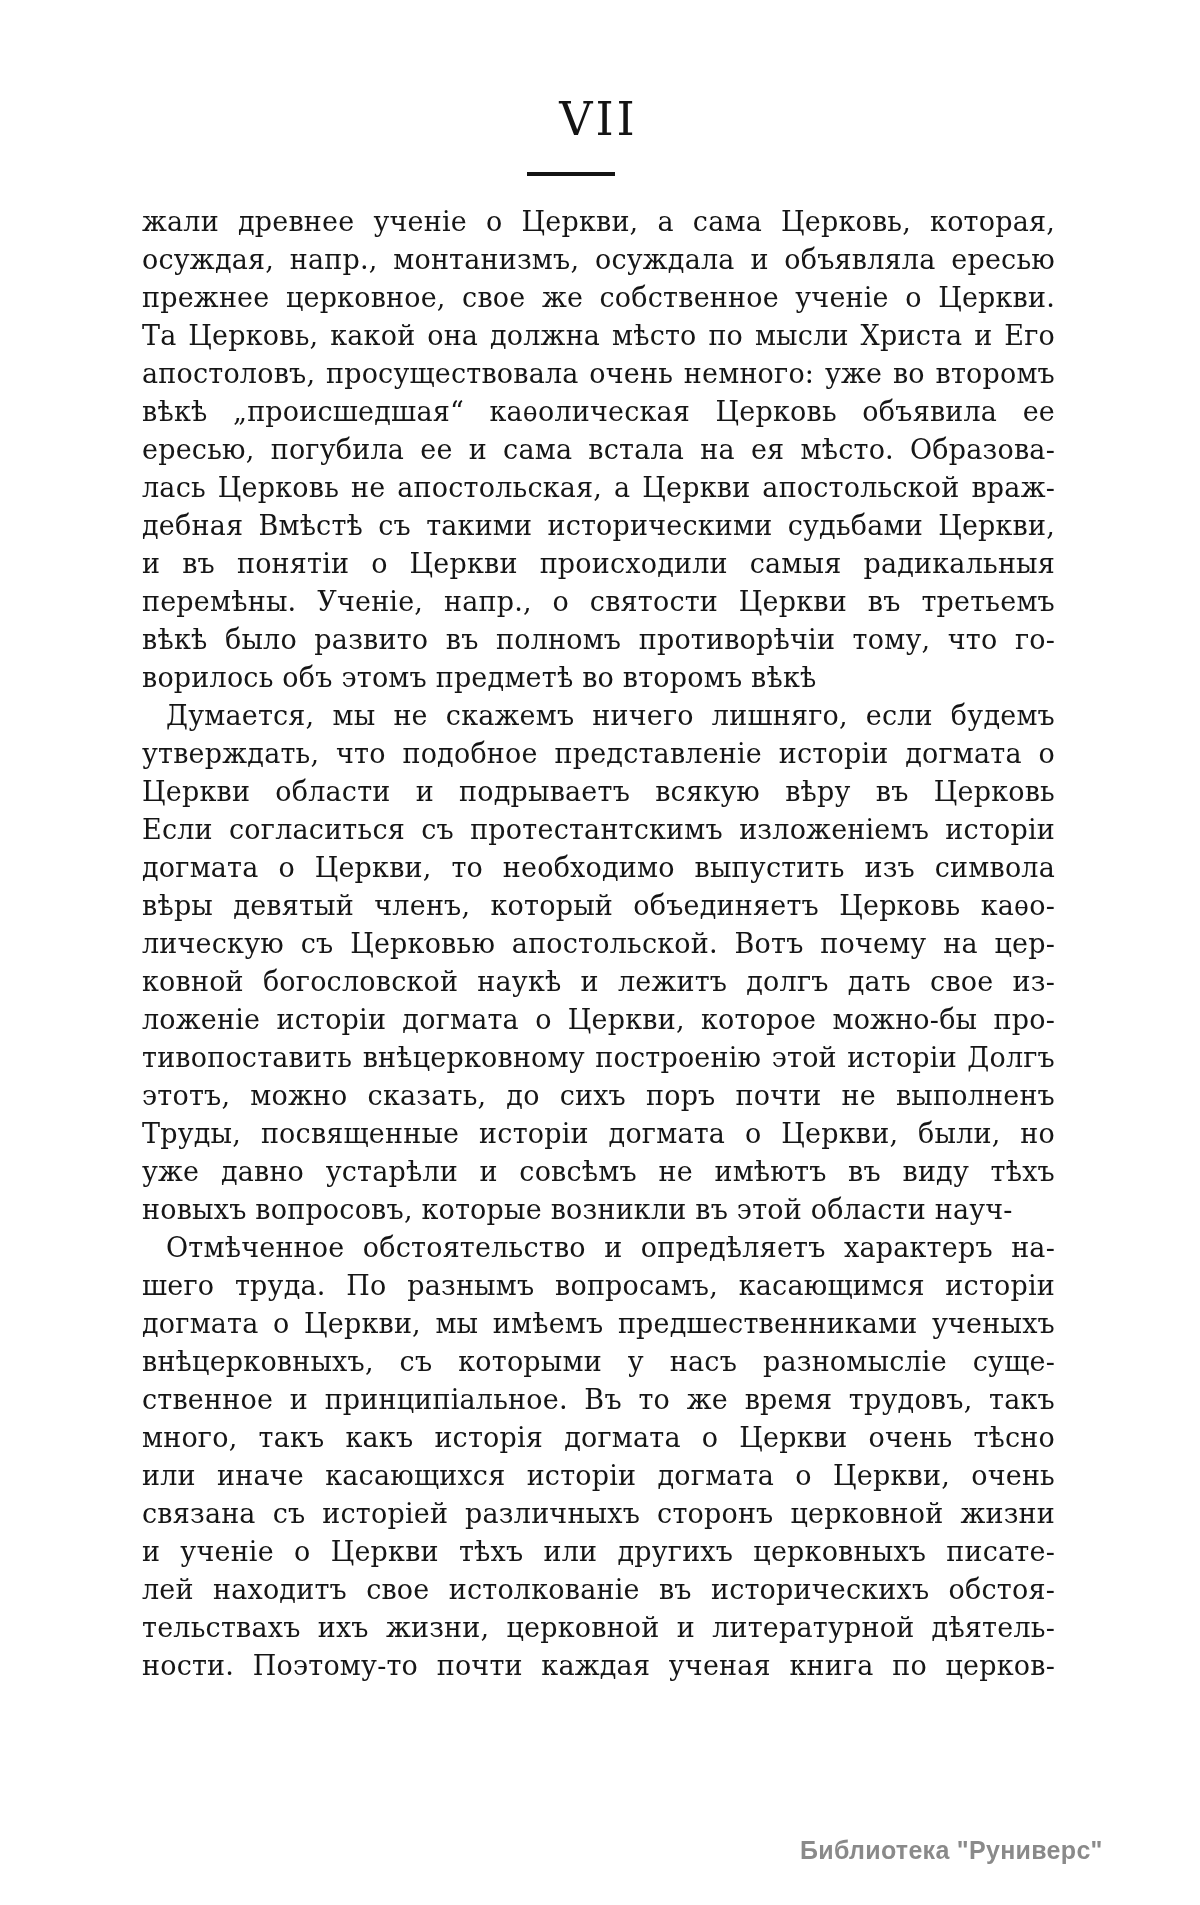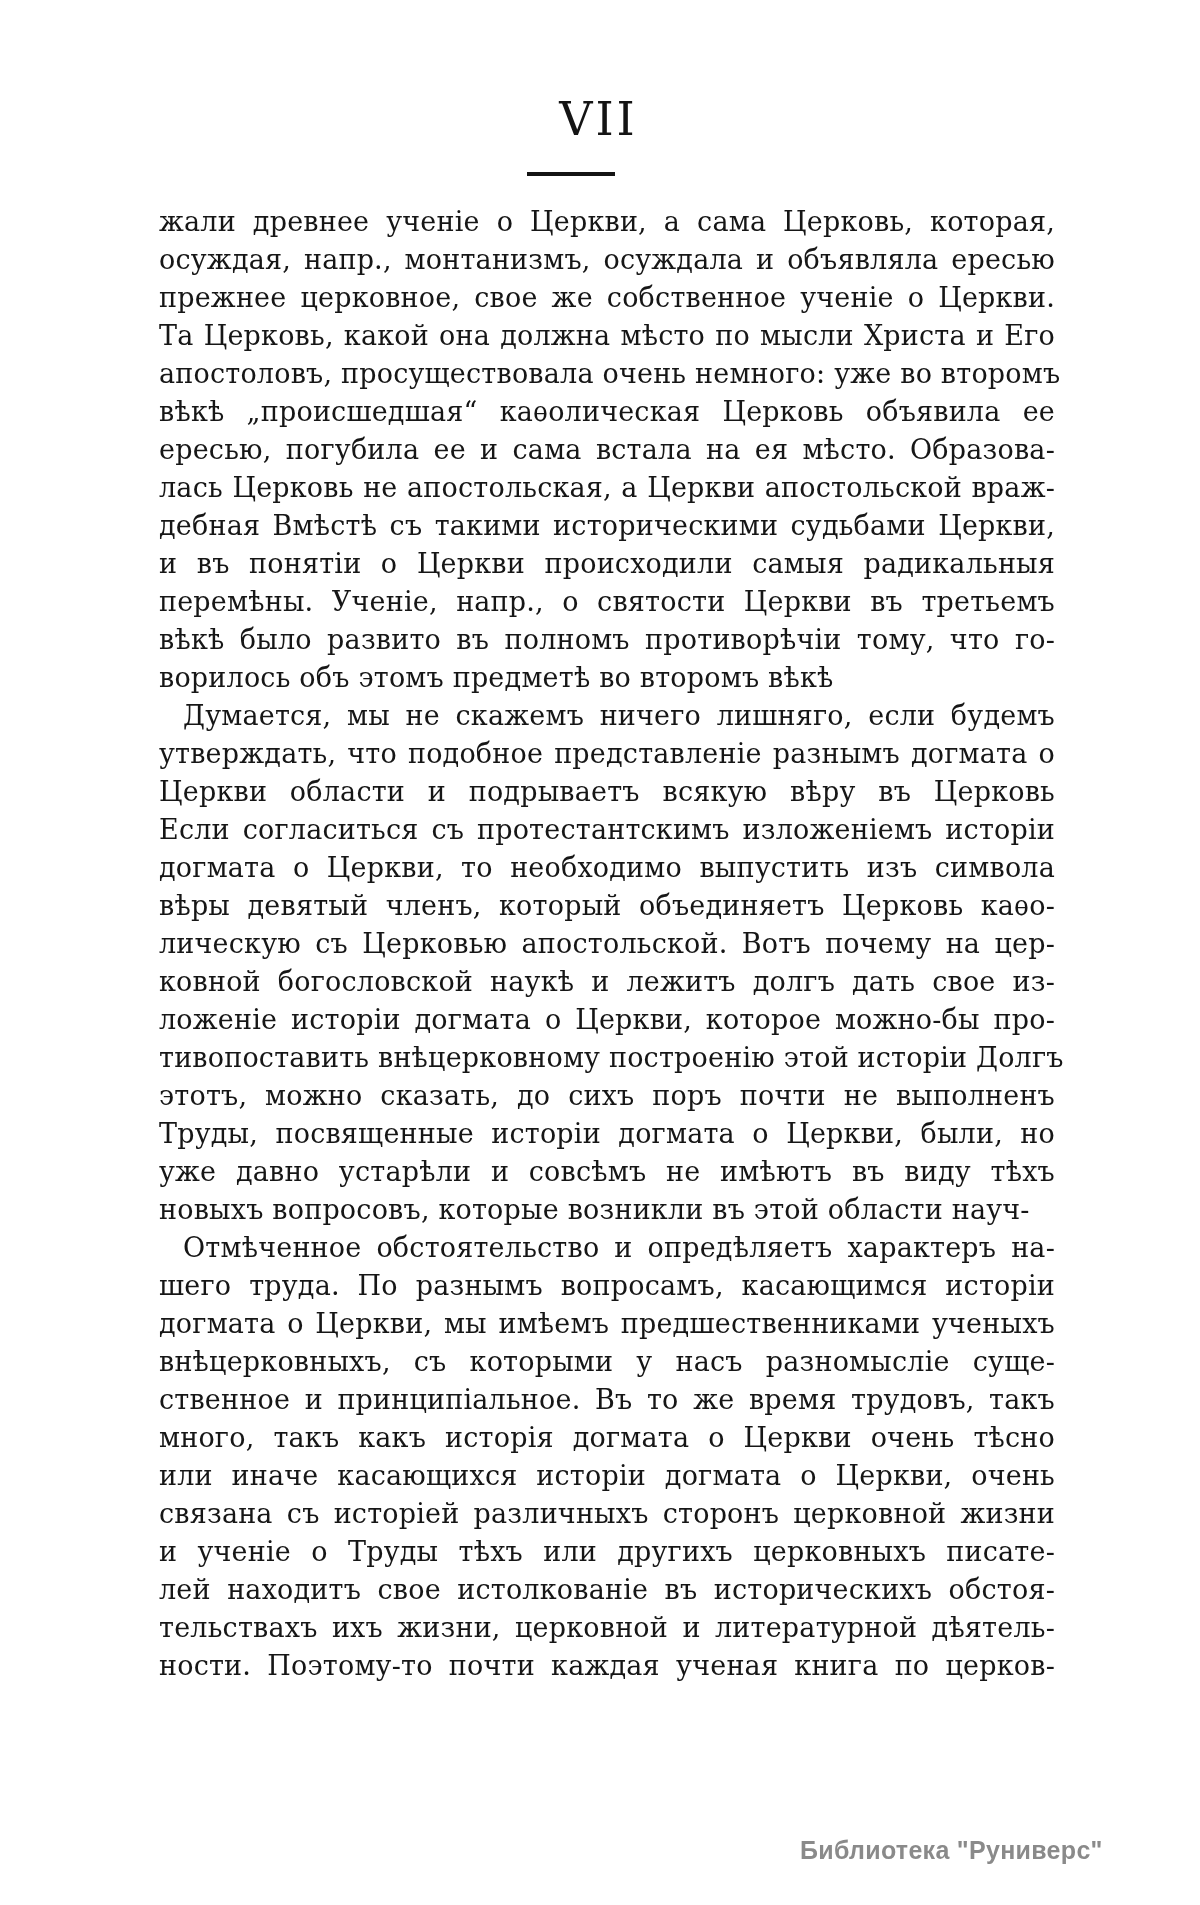--- a/index.html
+++ b/index.html
@@ -50,21 +50,20 @@
     font-size: 27px;
     line-height: 38px;
     letter-spacing: 0.2px;
   }
   .para { margin: 0; padding: 0; }
   .line {
     height: 38px;
     text-align: justify;
     text-align-last: justify;
     white-space: nowrap;
-    margin-left: 17px;
   }
   
   .para:not(.continues) .line:last-child {
     text-align-last: left;
   }
   
   .para.indent .line:first-child {
     text-indent: 24px;
   }
   
@@ -99,21 +98,21 @@
         <div class="line">ересью, погубила ее и сама встала на ея мѣсто. Образова-</div>
         <div class="line">лась Церковь не апостольская, а Церкви апостольской враж-</div>
         <div class="line">дебная Вмѣстѣ съ такими историческими судьбами Церкви,</div>
         <div class="line">и въ понятіи о Церкви происходили самыя радикальныя</div>
         <div class="line">перемѣны. Ученіе, напр., о святости Церкви въ третьемъ</div>
         <div class="line">вѣкѣ было развито въ полномъ противорѣчіи тому, что го-</div>
         <div class="line">ворилось объ этомъ предметѣ во второмъ вѣкѣ</div>
       </div>
       <div class="para indent">
         <div class="line">Думается, мы не скажемъ ничего лишняго, если будемъ</div>
-        <div class="line">утверждать, что подобное представленіе разнымъ догмата о</div>
+        <div class="line">утверждать, что подобное представленіе исторіи догмата о</div>
         <div class="line">Церкви области и подрываетъ всякую вѣру въ Церковь</div>
         <div class="line">Если согласиться съ протестантскимъ изложеніемъ исторіи</div>
         <div class="line">догмата о Церкви, то необходимо выпустить изъ символа</div>
         <div class="line">вѣры девятый членъ, который объединяетъ Церковь каѳо-</div>
         <div class="line">лическую съ Церковью апостольской. Вотъ почему на цер-</div>
         <div class="line">ковной богословской наукѣ и лежитъ долгъ дать свое из-</div>
         <div class="line">ложеніе исторіи догмата о Церкви, которое можно-бы про-</div>
         <div class="line">тивопоставить внѣцерковному построенію этой исторіи Долгъ</div>
         <div class="line">этотъ, можно сказать, до сихъ поръ почти не выполненъ</div>
         <div class="line">Труды, посвященные исторіи догмата о Церкви, были, но</div>
@@ -122,21 +121,21 @@
       </div>
       <div class="para indent continues">
         <div class="line">Отмѣченное обстоятельство и опредѣляетъ характеръ на-</div>
         <div class="line">шего труда. По разнымъ вопросамъ, касающимся исторіи</div>
         <div class="line">догмата о Церкви, мы имѣемъ предшественниками ученыхъ</div>
         <div class="line">внѣцерковныхъ, съ которыми у насъ разномысліе суще-</div>
         <div class="line">ственное и принципіальное. Въ то же время трудовъ, такъ</div>
         <div class="line">много, такъ какъ исторія догмата о Церкви очень тѣсно</div>
         <div class="line">или иначе касающихся исторіи догмата о Церкви, очень</div>
         <div class="line">связана съ исторіей различныхъ сторонъ церковной жизни</div>
-        <div class="line">и ученіе о Труды тѣхъ или другихъ церковныхъ писате-</div>
+        <div class="line">и ученіе о Церкви тѣхъ или другихъ церковныхъ писате-</div>
         <div class="line">лей находитъ свое истолкованіе въ историческихъ обстоя-</div>
         <div class="line">тельствахъ ихъ жизни, церковной и литературной дѣятель-</div>
         <div class="line">ности. Поэтому-то почти каждая ученая книга по церков-</div>
       </div>
     </div>
 
   <div class="watermark">Библиотека "Руниверс"</div>
 
 </div>
 

